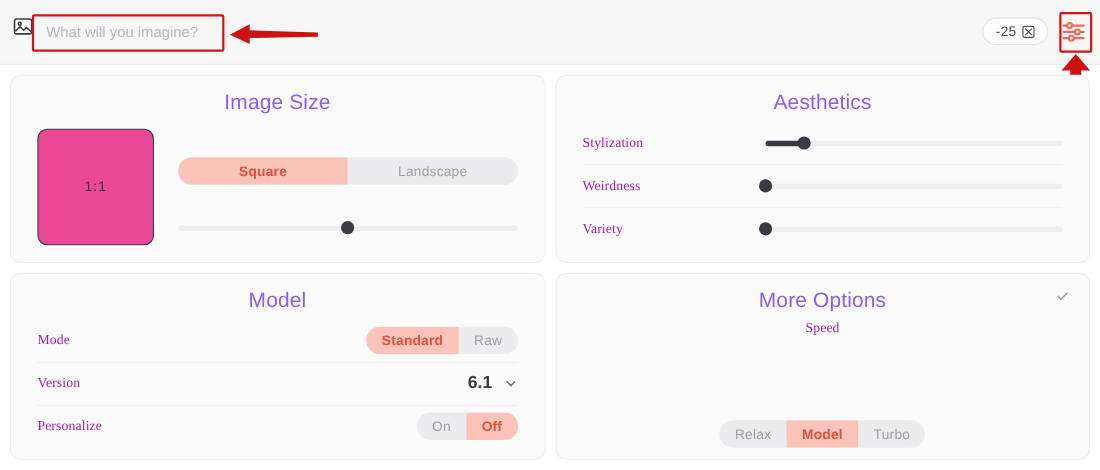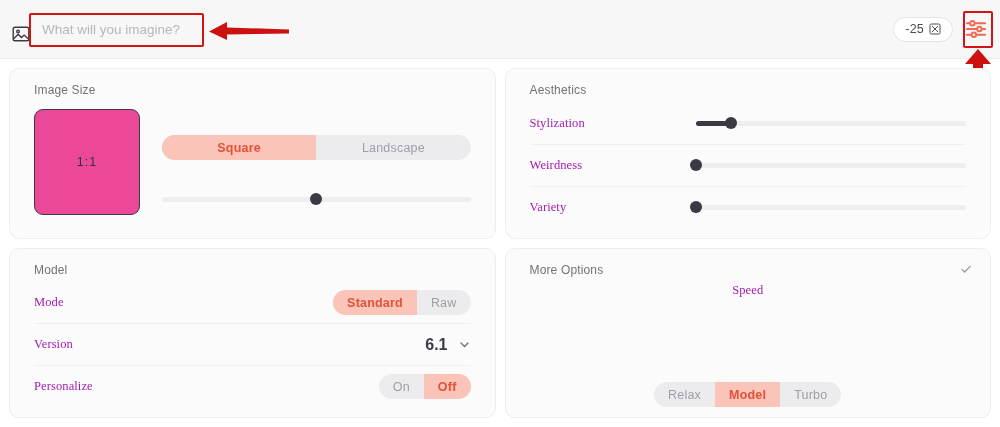--- a/index.html
+++ b/index.html
@@ -11,39 +11,39 @@
   }
   .app { position: relative; width: 1000px; height: 427px; background: #ffffff; }
 
   
   .promptbar {
     position: absolute; left: 0; top: 0; width: 1000px; height: 59px;
     background: #f7f7f8;
     border-bottom: 1px solid #ececee;
     display: flex; align-items: center;
   }
-  .prompt-left { display: flex; align-items: flex-end; padding-left: 11px; flex: 1 1 auto; min-width: 0; }
+  .prompt-left { display: flex; align-items: flex-start; padding-left: 11px; flex: 1 1 auto; min-width: 0; }
   .img-icon { width: 20px; height: 20px; flex: 0 0 auto; color: #3b3b44; }
   .img-icon svg { display: block; }
   .prompt-input-wrap {
     position: relative; margin-left: 11px; width: 178px; height: 30px;
     display: flex; align-items: center;
   }
   .prompt-input {
     width: 100%; height: 100%;
     border: none; outline: none; background: transparent;
     font-family: "Liberation Sans", sans-serif; font-size: 13.5px;
     color: #2e2e38;
   }
   .prompt-input::placeholder { color: #b6b6bd; }
   .annot-box {
     position: absolute; left: 29px; top: 13px; width: 175px; height: 34px;
     border: 2.5px solid #d41414; border-radius: 2px; pointer-events: none;
   }
-  .prompt-right { display: flex; align-items: center; gap: 10px; padding-right: 11px; flex: 0 0 auto; }
+  .prompt-right { display: flex; gap: 10px; padding-right: 11px; flex: 0 0 auto; }
   .credit-pill {
     display: flex; align-items: center; gap: 5px;
     height: 25px; padding: 0 11px;
     border: 1px solid #e3e3e6; border-radius: 13px;
     background: #ffffff;
     font-size: 12.5px; color: #4a4a55; letter-spacing: .2px;
   }
   .credit-icon { width: 12px; height: 12px; color: #4a4a55; }
   .credit-icon svg { display: block; }
   .settings-btn {
@@ -66,21 +66,21 @@
   }
   .panel {
     background: #fbfbfc;
     border: 1px solid #eeeef0;
     border-radius: 10px;
     position: relative;
     padding: 14px 24px 10px 24px;
     display: flex; flex-direction: column;
   }
   .panel-title {
-    font-size: 12px; color: #737373; font-weight: 400;
+    text-align: center; font-size: 19px; color: #8b5cf6; font-weight: 400;
     letter-spacing: .15px; margin-bottom: 4px;
   }
   .panel-check {
     position: absolute; right: 18px; top: 14px; width: 12px; height: 12px; color: #9a9aa4;
   }
   .panel-check svg { display: block; }
 
   
   .size-body { display: flex; align-items: flex-start; gap: 22px; margin-top: 8px; }
   .ratio-box {

